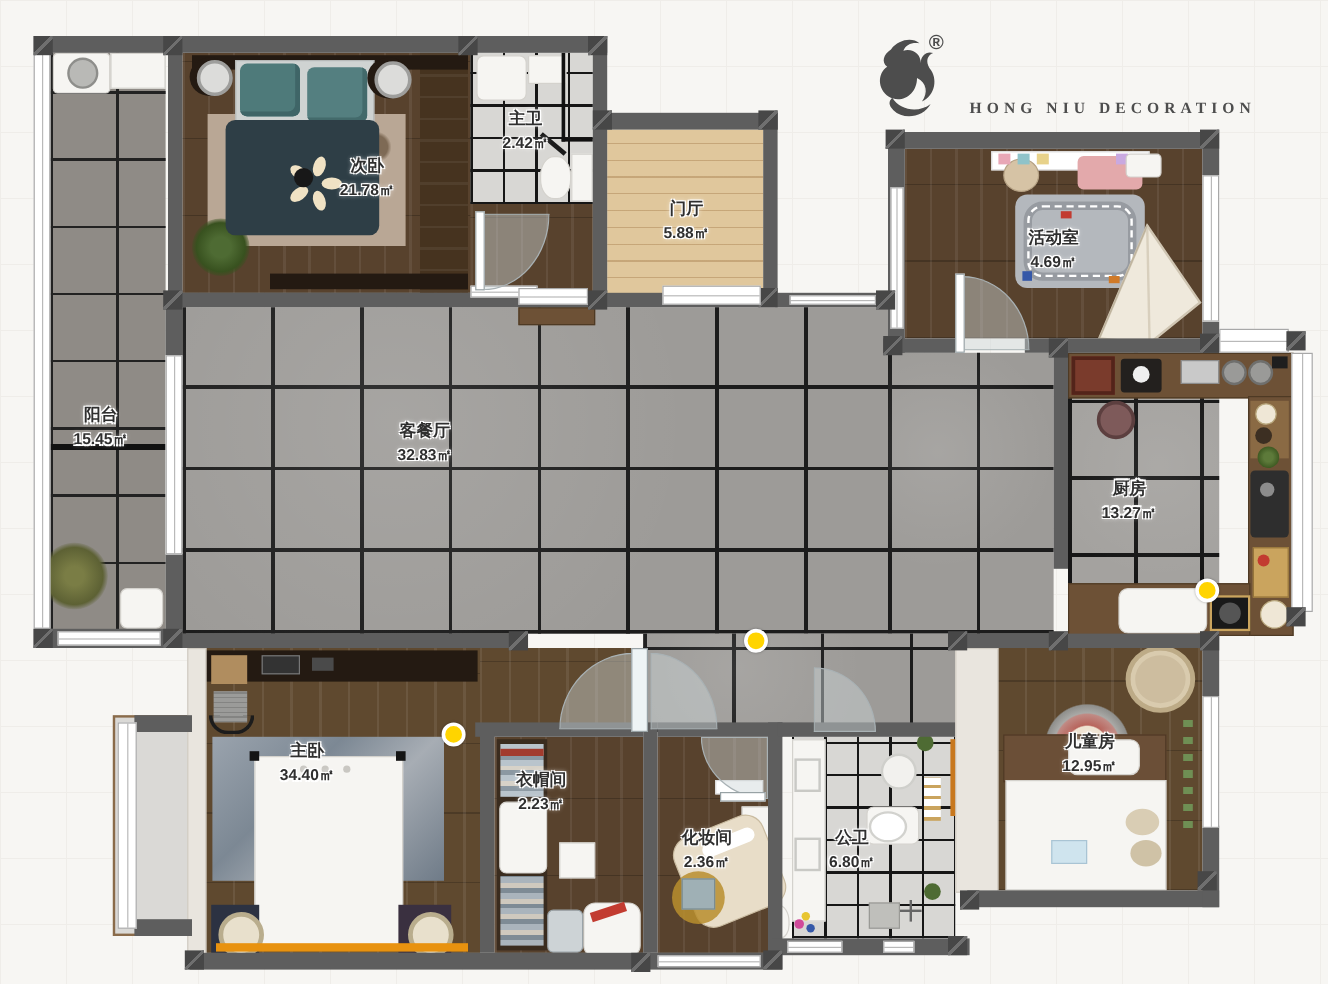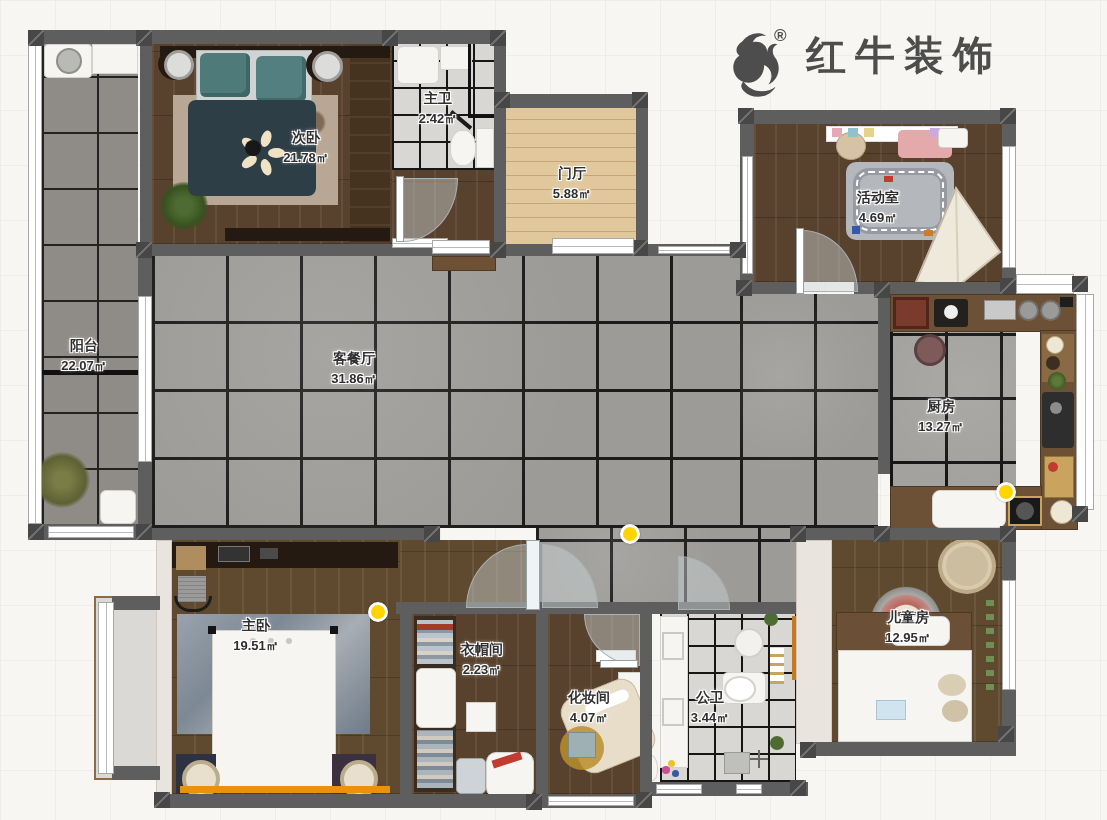--- a/index.html
+++ b/index.html
@@ -334,33 +334,33 @@
 <div class="leaf" style="left:526px;top:540px;width:14px;height:70px;background:#eef4f5"></div>
 <div class="door" style="left:542px;top:544px;width:56px;height:64px;border-radius:0 100% 0 0"></div>
 <div class="door" style="left:678px;top:556px;width:52px;height:54px;border-radius:0 100% 0 0"></div>
 <div class="door" style="left:584px;top:614px;width:56px;height:52px;border-radius:0 0 0 100%"></div>
 <div class="leaf" style="left:600px;top:660px;width:38px;height:8px"></div>
 
 <div class="dot" style="left:620px;top:524px"></div>
 <div class="dot" style="left:368px;top:602px"></div>
 <div class="dot" style="left:996px;top:482px"></div>
 
-<div class="rl" style="left:84px;top:356px"><span>阳台</span><span class="ar">22.07㎡</span></div>
+<div class="rl" style="left:84px;top:356px"><span>阳台</span><span class="ar">15.45㎡</span></div>
 <div class="rl" style="left:306px;top:148px"><span>次卧</span><span class="ar">21.78㎡</span></div>
 <div class="rl" style="left:438px;top:109px"><span>主卫</span><span class="ar">2.42㎡</span></div>
 <div class="rl" style="left:572px;top:184px"><span>门厅</span><span class="ar">5.88㎡</span></div>
 <div class="rl" style="left:878px;top:208px"><span>活动室</span><span class="ar">4.69㎡</span></div>
-<div class="rl" style="left:354px;top:369px"><span>客餐厅</span><span class="ar">31.86㎡</span></div>
+<div class="rl" style="left:354px;top:369px"><span>客餐厅</span><span class="ar">32.83㎡</span></div>
 <div class="rl" style="left:941px;top:417px"><span>厨房</span><span class="ar">13.27㎡</span></div>
-<div class="rl" style="left:256px;top:636px"><span>主卧</span><span class="ar">19.51㎡</span></div>
-<div class="rl" style="left:482px;top:660px"><span>衣帽间</span><span class="ar">2.23㎡</span></div>
-<div class="rl" style="left:589px;top:708px"><span>化妆间</span><span class="ar">4.07㎡</span></div>
-<div class="rl" style="left:710px;top:708px"><span>公卫</span><span class="ar">3.44㎡</span></div>
+<div class="rl" style="left:256px;top:636px"><span>主卧</span><span class="ar">34.40㎡</span></div>
+<div class="rl" style="left:451px;top:660px"><span>衣帽间</span><span class="ar">2.23㎡</span></div>
+<div class="rl" style="left:589px;top:708px"><span>化妆间</span><span class="ar">2.36㎡</span></div>
+<div class="rl" style="left:710px;top:708px"><span>公卫</span><span class="ar">6.80㎡</span></div>
 <div class="rl" style="left:908px;top:628px"><span>儿童房</span><span class="ar">12.95㎡</span></div>
 
 <div id="logo">
   <svg class="mark" width="62" height="74" viewBox="0 0 120 140">
     <path fill="#4d4d4d" d="M28 20 C40 4 62 0 74 10 C62 8 52 12 48 22 C64 18 76 28 76 42 C76 30 86 22 96 26 C86 30 84 40 90 50 C104 66 100 94 78 104 C88 90 86 74 70 66 C70 94 44 108 24 96 C6 84 6 58 22 48 C12 40 16 28 28 20 Z"></path>
     <path fill="#4d4d4d" d="M30 98 C44 120 74 122 92 108 C80 130 48 134 32 118 C24 110 24 104 30 98 Z"></path>
   </svg>
   <span class="reg">®</span>
-  <div class="brand">红牛装饰</div>
+  <div class="sub">HONG NIU DECORATION</div>
 </div>
 
 </body></html>

